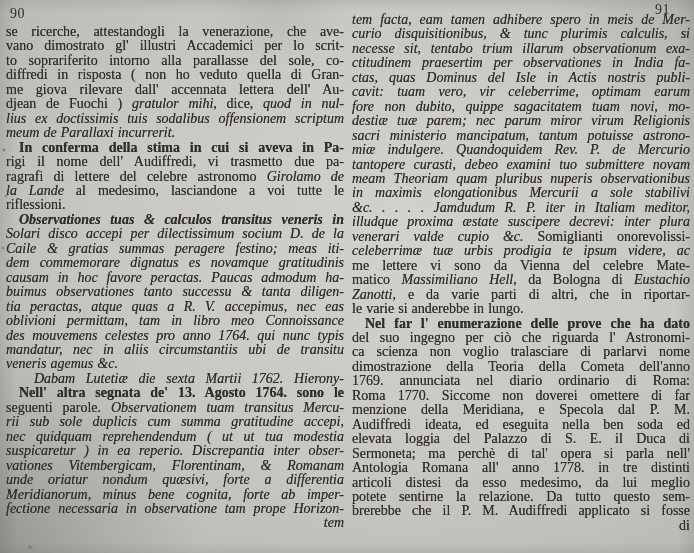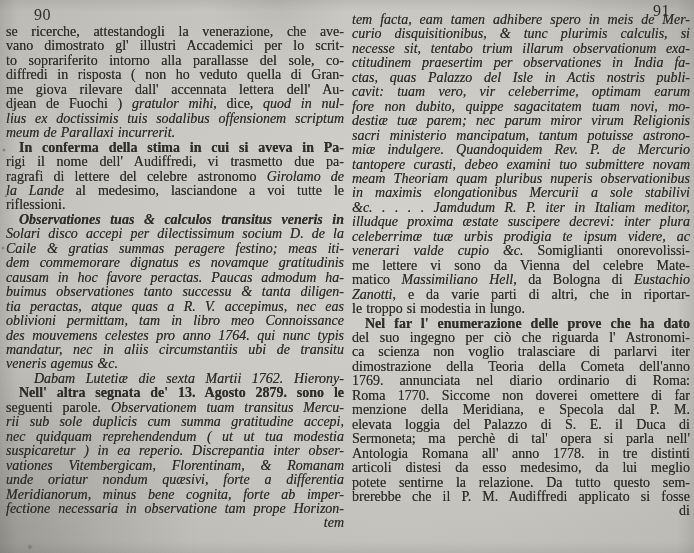--- a/index.html
+++ b/index.html
@@ -19,24 +19,23 @@
       radial-gradient(circle at 40% 0%, rgba(58,56,50,.09), transparent 10%),
       radial-gradient(circle 2px at 4px 150px, rgba(45,43,38,.55), transparent 100%),
       radial-gradient(circle 2px at 6px 196px, rgba(45,43,38,.45), transparent 100%),
       radial-gradient(circle 2px at 3px 248px, rgba(45,43,38,.5), transparent 100%),
       radial-gradient(circle 3px at 30px 547px, rgba(45,43,38,.35), transparent 100%),
       linear-gradient(to right, rgba(70,68,62,.14), transparent 2.5%, transparent 97.5%, rgba(70,68,62,.12)),
       linear-gradient(to bottom, rgba(70,68,62,.10), transparent 2%, transparent 98%, rgba(70,68,62,.10));
   }
   .pagenum{
     position:absolute;
-    font-size:16px;
+    font-size:14px;
     color:var(--ink,#2f2d27);
     letter-spacing:.5px;
-    margin-left:24px;
   }
   .pn-left{left:10px;top:6px;}
   .pn-right{right:24px;top:2px;}
   .col{
     position:absolute;
     width:338px;
     color:var(--ink,#2f2d27);
     font-size:14px;
     text-shadow:0 0 .5px rgba(47,45,39,.75);
     word-spacing:.04em;
@@ -82,60 +81,61 @@
       <div class="ln"><span class="it">Caile &amp; gratias summas peragere festino; meas iti-</span></div>
       <div class="ln"><span class="it">dem commemorare dignatus es novamque gratitudinis</span></div>
       <div class="ln"><span class="it">causam in hoc favore peractas. Paucas admodum ha-</span></div>
       <div class="ln"><span class="it">buimus observationes tanto successu &amp; tanta diligen-</span></div>
       <div class="ln"><span class="it">tia peractas, atque quas a R. V. accepimus, nec eas</span></div>
       <div class="ln"><span class="it">oblivioni permittam, tam in libro meo Connoissance</span></div>
       <div class="ln"><span class="it">des mouvemens celestes pro anno 1764. qui nunc typis</span></div>
       <div class="ln"><span class="it">mandatur, nec in aliis circumstantiis ubi de transitu</span></div>
       <div class="ln al"><span class="it">veneris agemus &amp;c.</span></div>
       <div class="ln ind2"><span class="it">Dabam Lutetiæ die sexta Martii 1762. Hierony-</span></div>
-      <div class="ln ind1"><span class="ro">Nell' altra segnata de' 13. Agosto 2879. sono le</span></div>
+      <div class="ln ind1"><span class="ro">Nell' altra segnata de' 13. Agosto 1764. sono le</span></div>
       <div class="ln"><span class="ro">seguenti parole. </span><span class="it">Observationem tuam transitus Mercu-</span></div>
       <div class="ln"><span class="it">rii sub sole duplicis cum summa gratitudine accepi,</span></div>
       <div class="ln"><span class="it">nec quidquam reprehendendum ( ut ut tua modestia</span></div>
       <div class="ln"><span class="it">suspicaretur ) in ea reperio. Discrepantia inter obser-</span></div>
       <div class="ln"><span class="it">vationes Vitembergicam, Florentinam, &amp; Romanam</span></div>
       <div class="ln"><span class="it">unde oriatur nondum quæsivi, forte a differentia</span></div>
       <div class="ln"><span class="it">Meridianorum, minus bene cognita, forte ab imper-</span></div>
       <div class="ln"><span class="it">fectione necessaria in observatione tam prope Horizon-</span></div>
       <div class="ln ar"><span class="it">tem</span></div>
     </div>
   <div class="col colR">
       <div class="ln"><span class="it">tem facta, eam tamen adhibere spero in meis de Mer-</span></div>
       <div class="ln"><span class="it">curio disquisitionibus, &amp; tunc plurimis calculis, si</span></div>
       <div class="ln"><span class="it">necesse sit, tentabo trium illarum observationum exa-</span></div>
       <div class="ln"><span class="it">ctitudinem praesertim per observationes in India fa-</span></div>
-      <div class="ln"><span class="it">ctas, quas Palazzo del Isle in Actis nostris publi-</span></div>
+      <div class="ln"><span class="it">ctas, quas Dominus del Isle in Actis nostris publi-</span></div>
       <div class="ln"><span class="it">cavit: tuam vero, vir celeberrime, optimam earum</span></div>
       <div class="ln"><span class="it">fore non dubito, quippe sagacitatem tuam novi, mo-</span></div>
       <div class="ln"><span class="it">destiæ tuæ parem; nec parum miror virum Religionis</span></div>
       <div class="ln"><span class="it">sacri ministerio mancipatum, tantum potuisse astrono-</span></div>
       <div class="ln"><span class="it">miæ indulgere. Quandoquidem Rev. P. de Mercurio</span></div>
       <div class="ln"><span class="it">tantopere curasti, debeo examini tuo submittere novam</span></div>
       <div class="ln"><span class="it">meam Theoriam quam pluribus nuperis observationibus</span></div>
       <div class="ln"><span class="it">in maximis elongationibus Mercurii a sole stabilivi</span></div>
       <div class="ln"><span class="it">&amp;c. . . . . Jamdudum R. P. iter in Italiam meditor,</span></div>
       <div class="ln"><span class="it">illudque proxima æstate suscipere decrevi: inter plura</span></div>
+      <div class="ln"><span class="it">venerari valde cupio &amp;c.</span><span class="ro"> Somiglianti onorevolissi-</span></div>
       <div class="ln"><span class="it">celeberrimæ tuæ urbis prodigia te ipsum videre, ac</span></div>
-      <div class="ln"><span class="it">venerari valde cupio &amp;c.</span><span class="ro"> Somiglianti onorevolissi-</span></div>
       <div class="ln"><span class="ro">me lettere vi sono da Vienna del celebre Mate-</span></div>
       <div class="ln"><span class="ro">matico </span><span class="it">Massimiliano Hell</span><span class="ro">, da Bologna di </span><span class="it">Eustachio</span></div>
       <div class="ln"><span class="it">Zanotti</span><span class="ro">, e da varie parti di altri, che in riportar-</span></div>
-      <div class="ln al"><span class="ro">le troppo si modestia in lungo.</span></div>
+      <div class="ln al"><span class="ro">le varie si anderebbe in lungo.</span></div>
       <div class="ln ind1"><span class="ro">Nel far l' enumerazione delle prove che ha dato</span></div>
       <div class="ln"><span class="ro">del suo ingegno per ciò che riguarda l' Astronomi-</span></div>
-      <div class="ln"><span class="ro">ca scienza non voglio tralasciare di parlarvi iter</span></div>
+      <div class="ln"><span class="ro">ca scienza non voglio tralasciare di parlarvi nome</span></div>
       <div class="ln"><span class="ro">dimostrazione della Teoria della Cometa dell'anno</span></div>
       <div class="ln"><span class="ro">1769. annunciata nel diario ordinario di Roma:</span></div>
       <div class="ln"><span class="ro">Roma 1770. Siccome non doverei omettere di far</span></div>
       <div class="ln"><span class="ro">menzione della Meridiana, e Specola dal P. M.</span></div>
+      <div class="ln"><span class="ro">Audiffredi ideata, ed eseguita nella ben soda ed</span></div>
       <div class="ln"><span class="ro">elevata loggia del Palazzo di S. E. il Duca di</span></div>
       <div class="ln"><span class="ro">Sermoneta; ma perchè di tal' opera si parla nell'</span></div>
       <div class="ln"><span class="ro">Antologia Romana all' anno 1778. in tre distinti</span></div>
       <div class="ln"><span class="ro">articoli distesi da esso medesimo, da lui meglio</span></div>
       <div class="ln"><span class="ro">potete sentirne la relazione. Da tutto questo sem-</span></div>
       <div class="ln"><span class="ro">brerebbe che il P. M. Audiffredi applicato si fosse</span></div>
       <div class="ln ar"><span class="ro">di</span></div>
     </div>
 </div>
 

